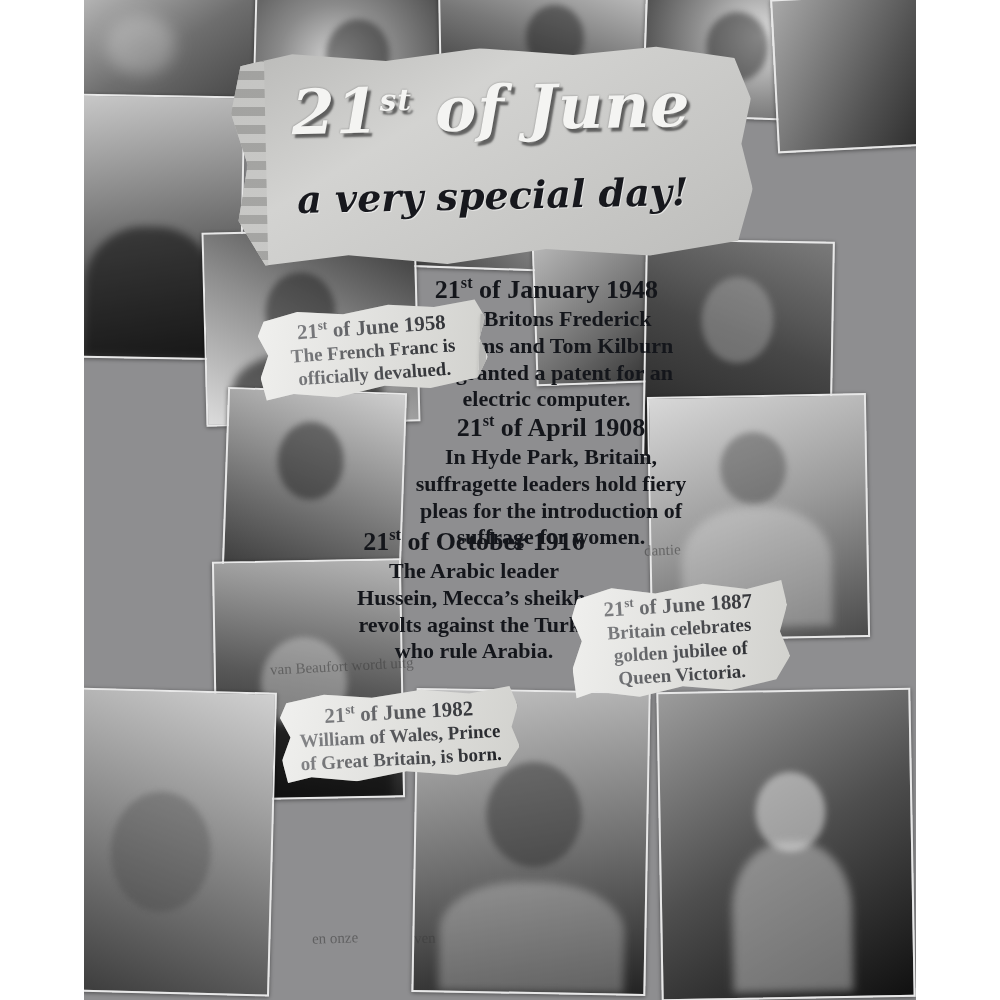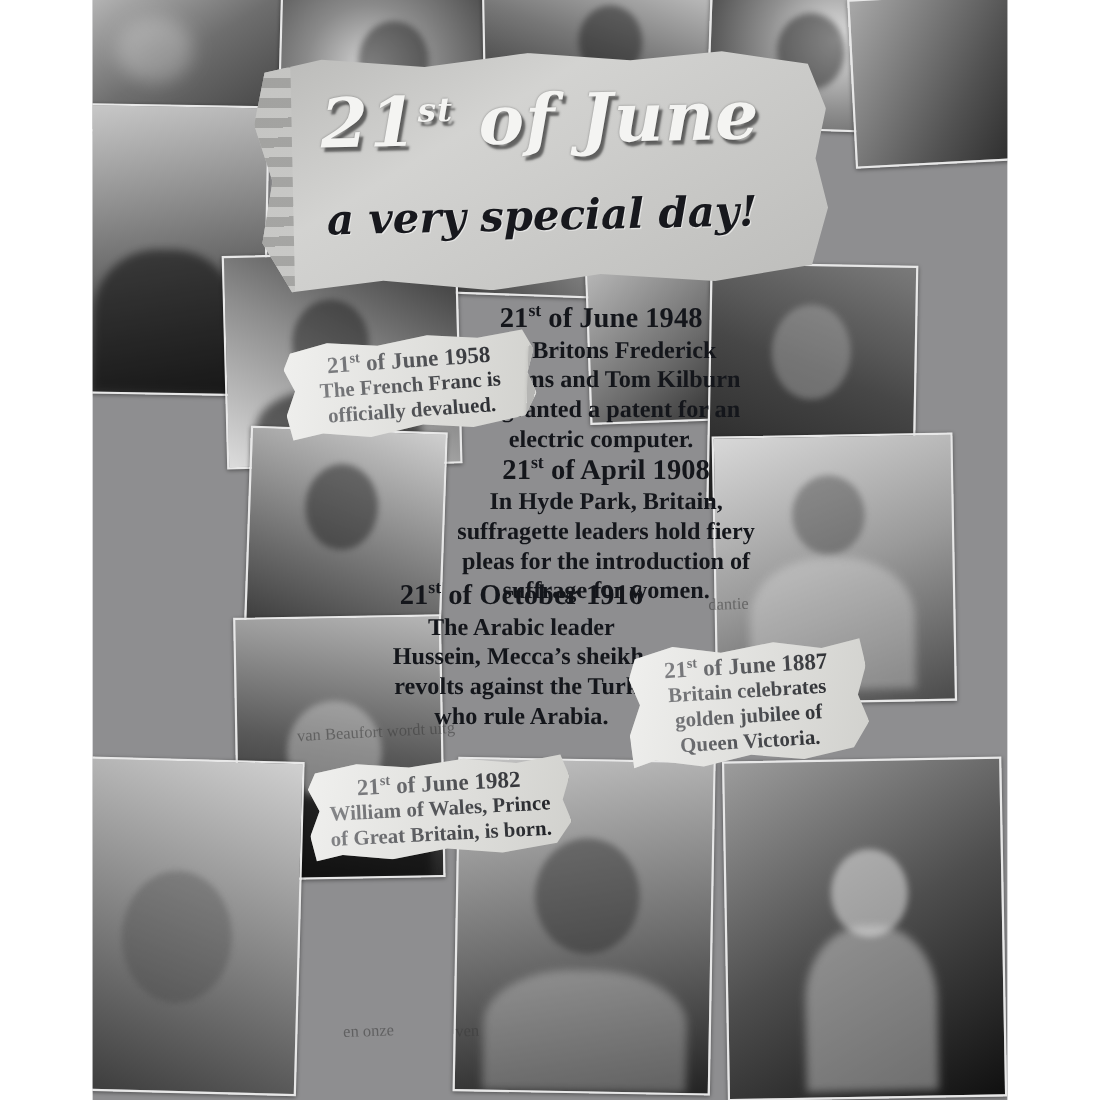--- a/index.html
+++ b/index.html
@@ -246,21 +246,21 @@
   <div id="banner">
     <div class="edge"></div>
     <div id="title">
       <span>21</span><span class="sup">st</span><span> of June</span>
     </div>
     <div id="subtitle">a very special day!</div>
   </div>
 
   <div class="col-entry" id="e1948">
     <div class="entry-head">
-      <span>21</span><span class="sup">st</span><span> of June 1948</span>
+      <span>21</span><span class="sup">st</span><span> of January 1948</span>
     </div>
     <div class="entry-body">The Britons Frederick Williams and Tom Kilburn are granted a patent for an electric computer.</div>
   </div>
 
   <div class="scrap" id="e1958">
     <div class="stub"></div>
     <div class="entry-head">
       <span>21</span><span class="sup">st</span><span> of June 1958</span>
     </div>
     <div class="entry-body">The French Franc is officially devalued.</div>

